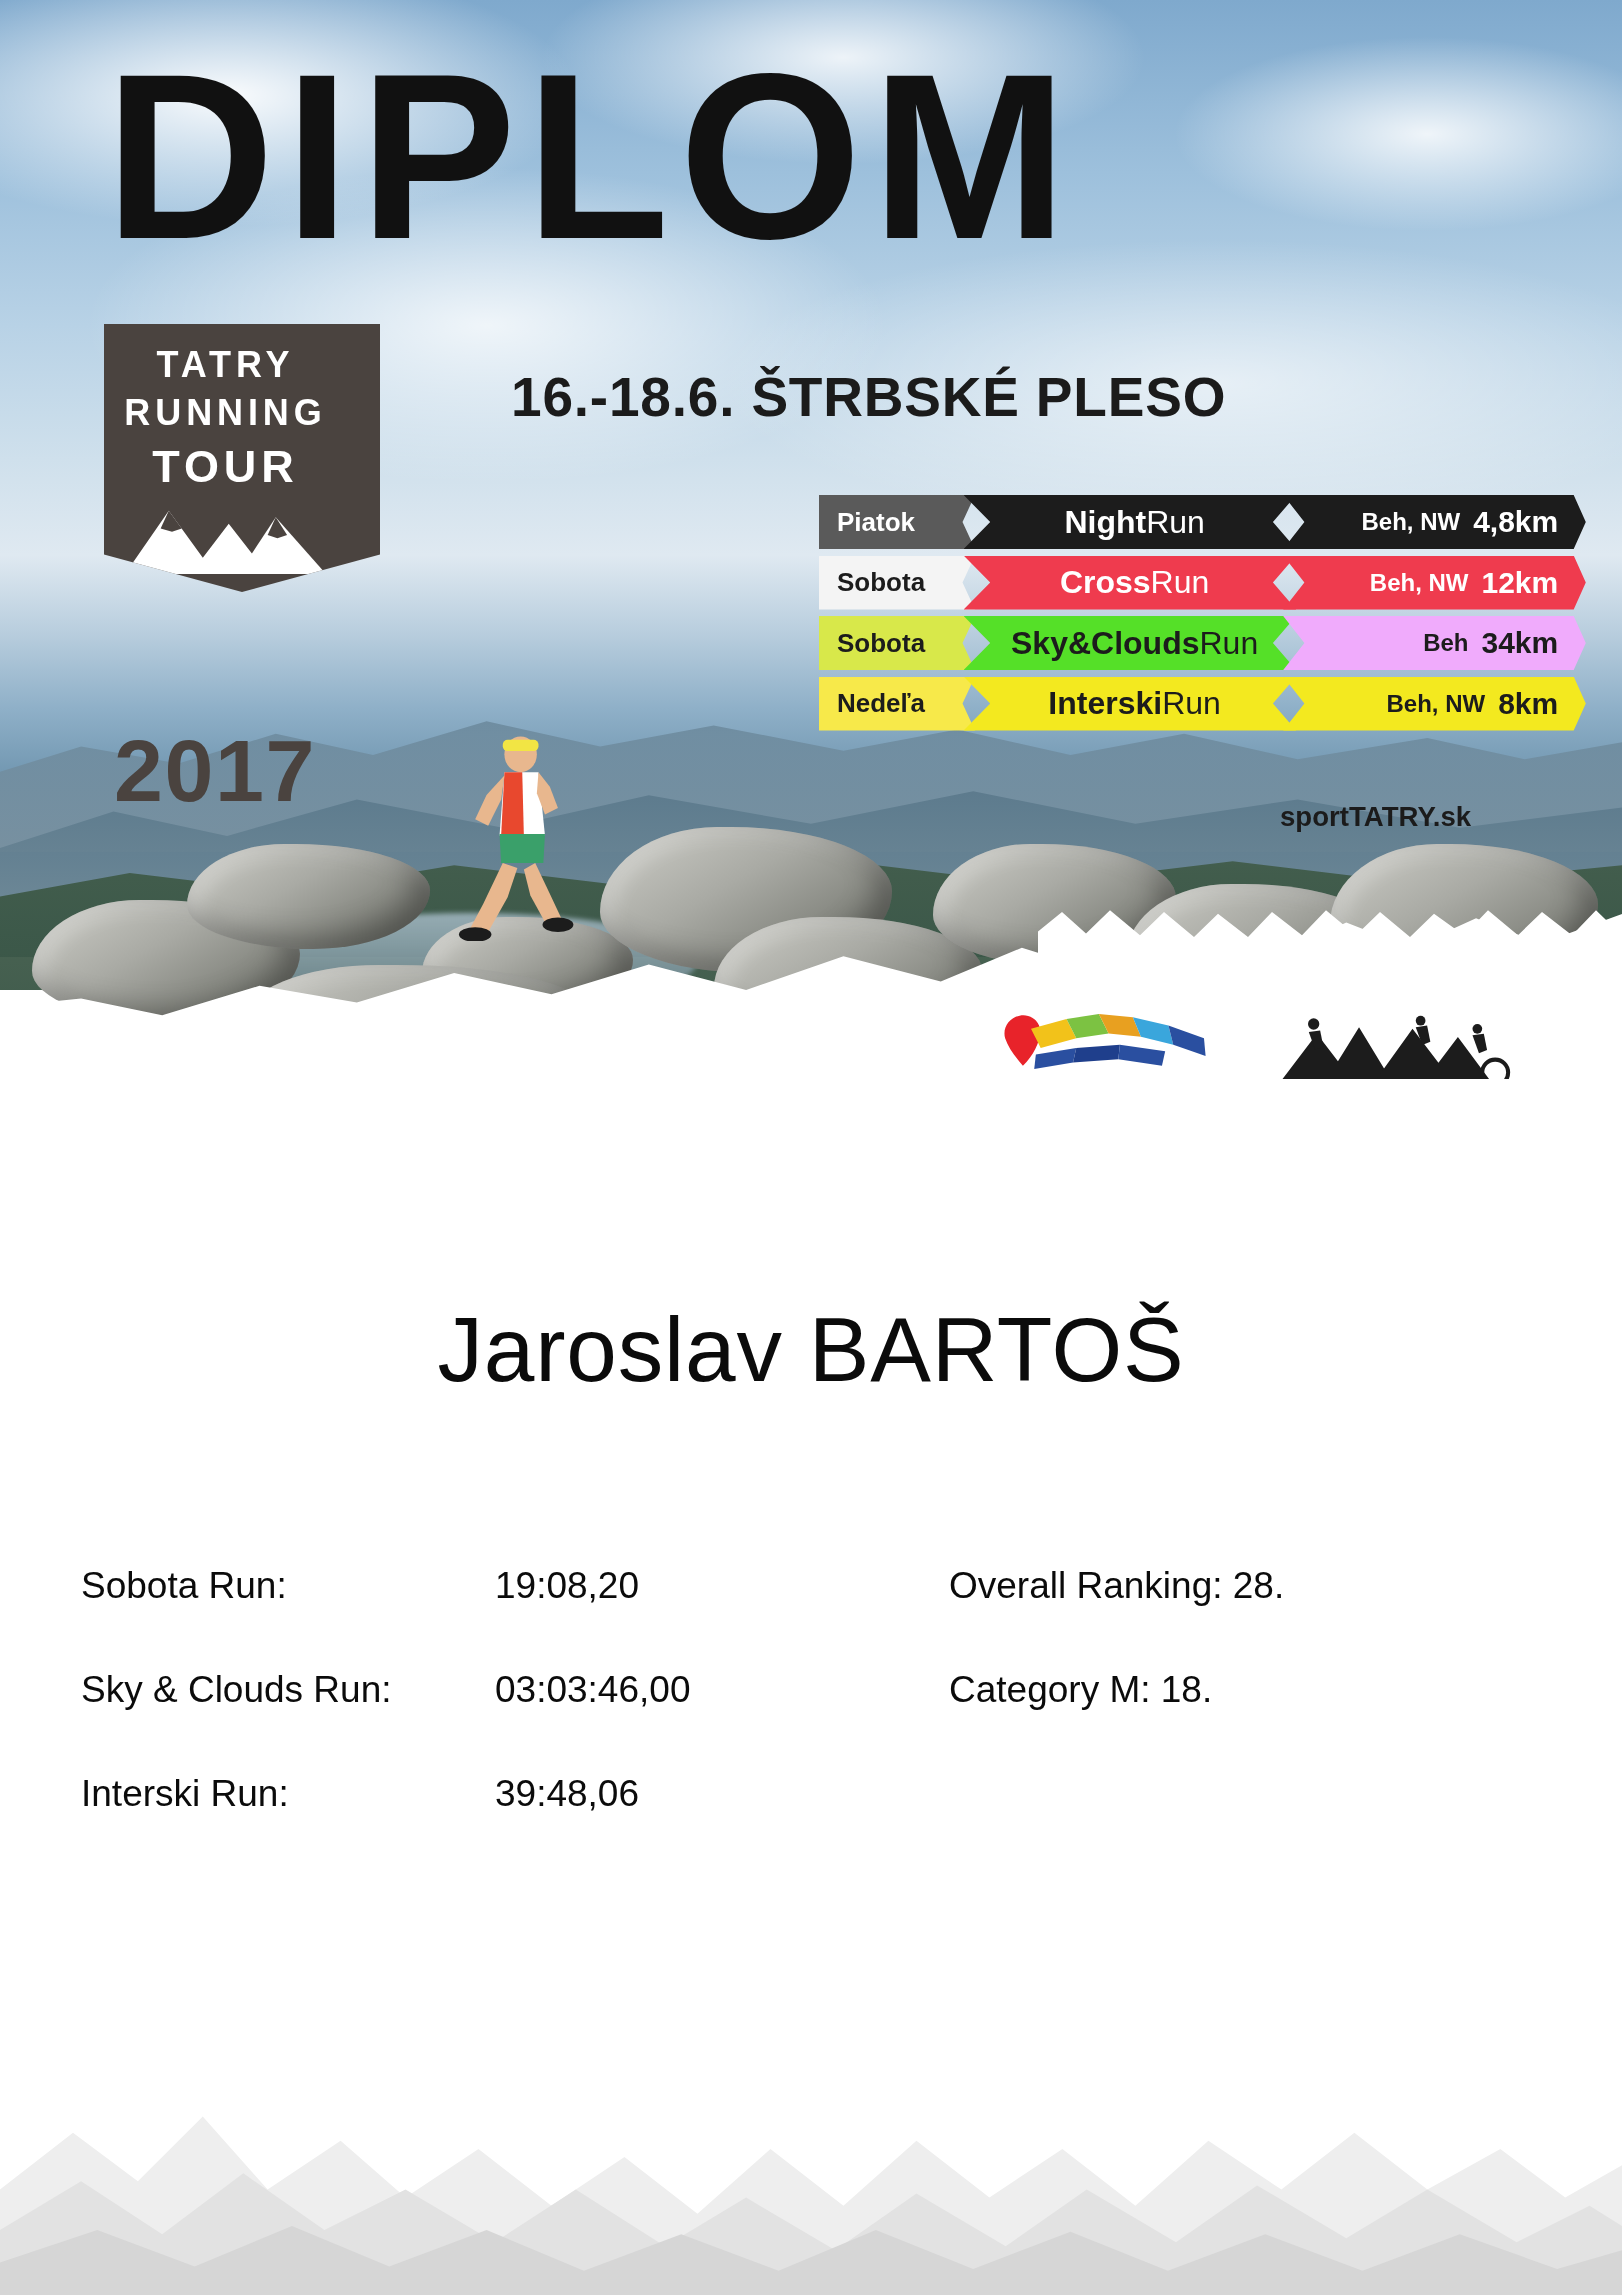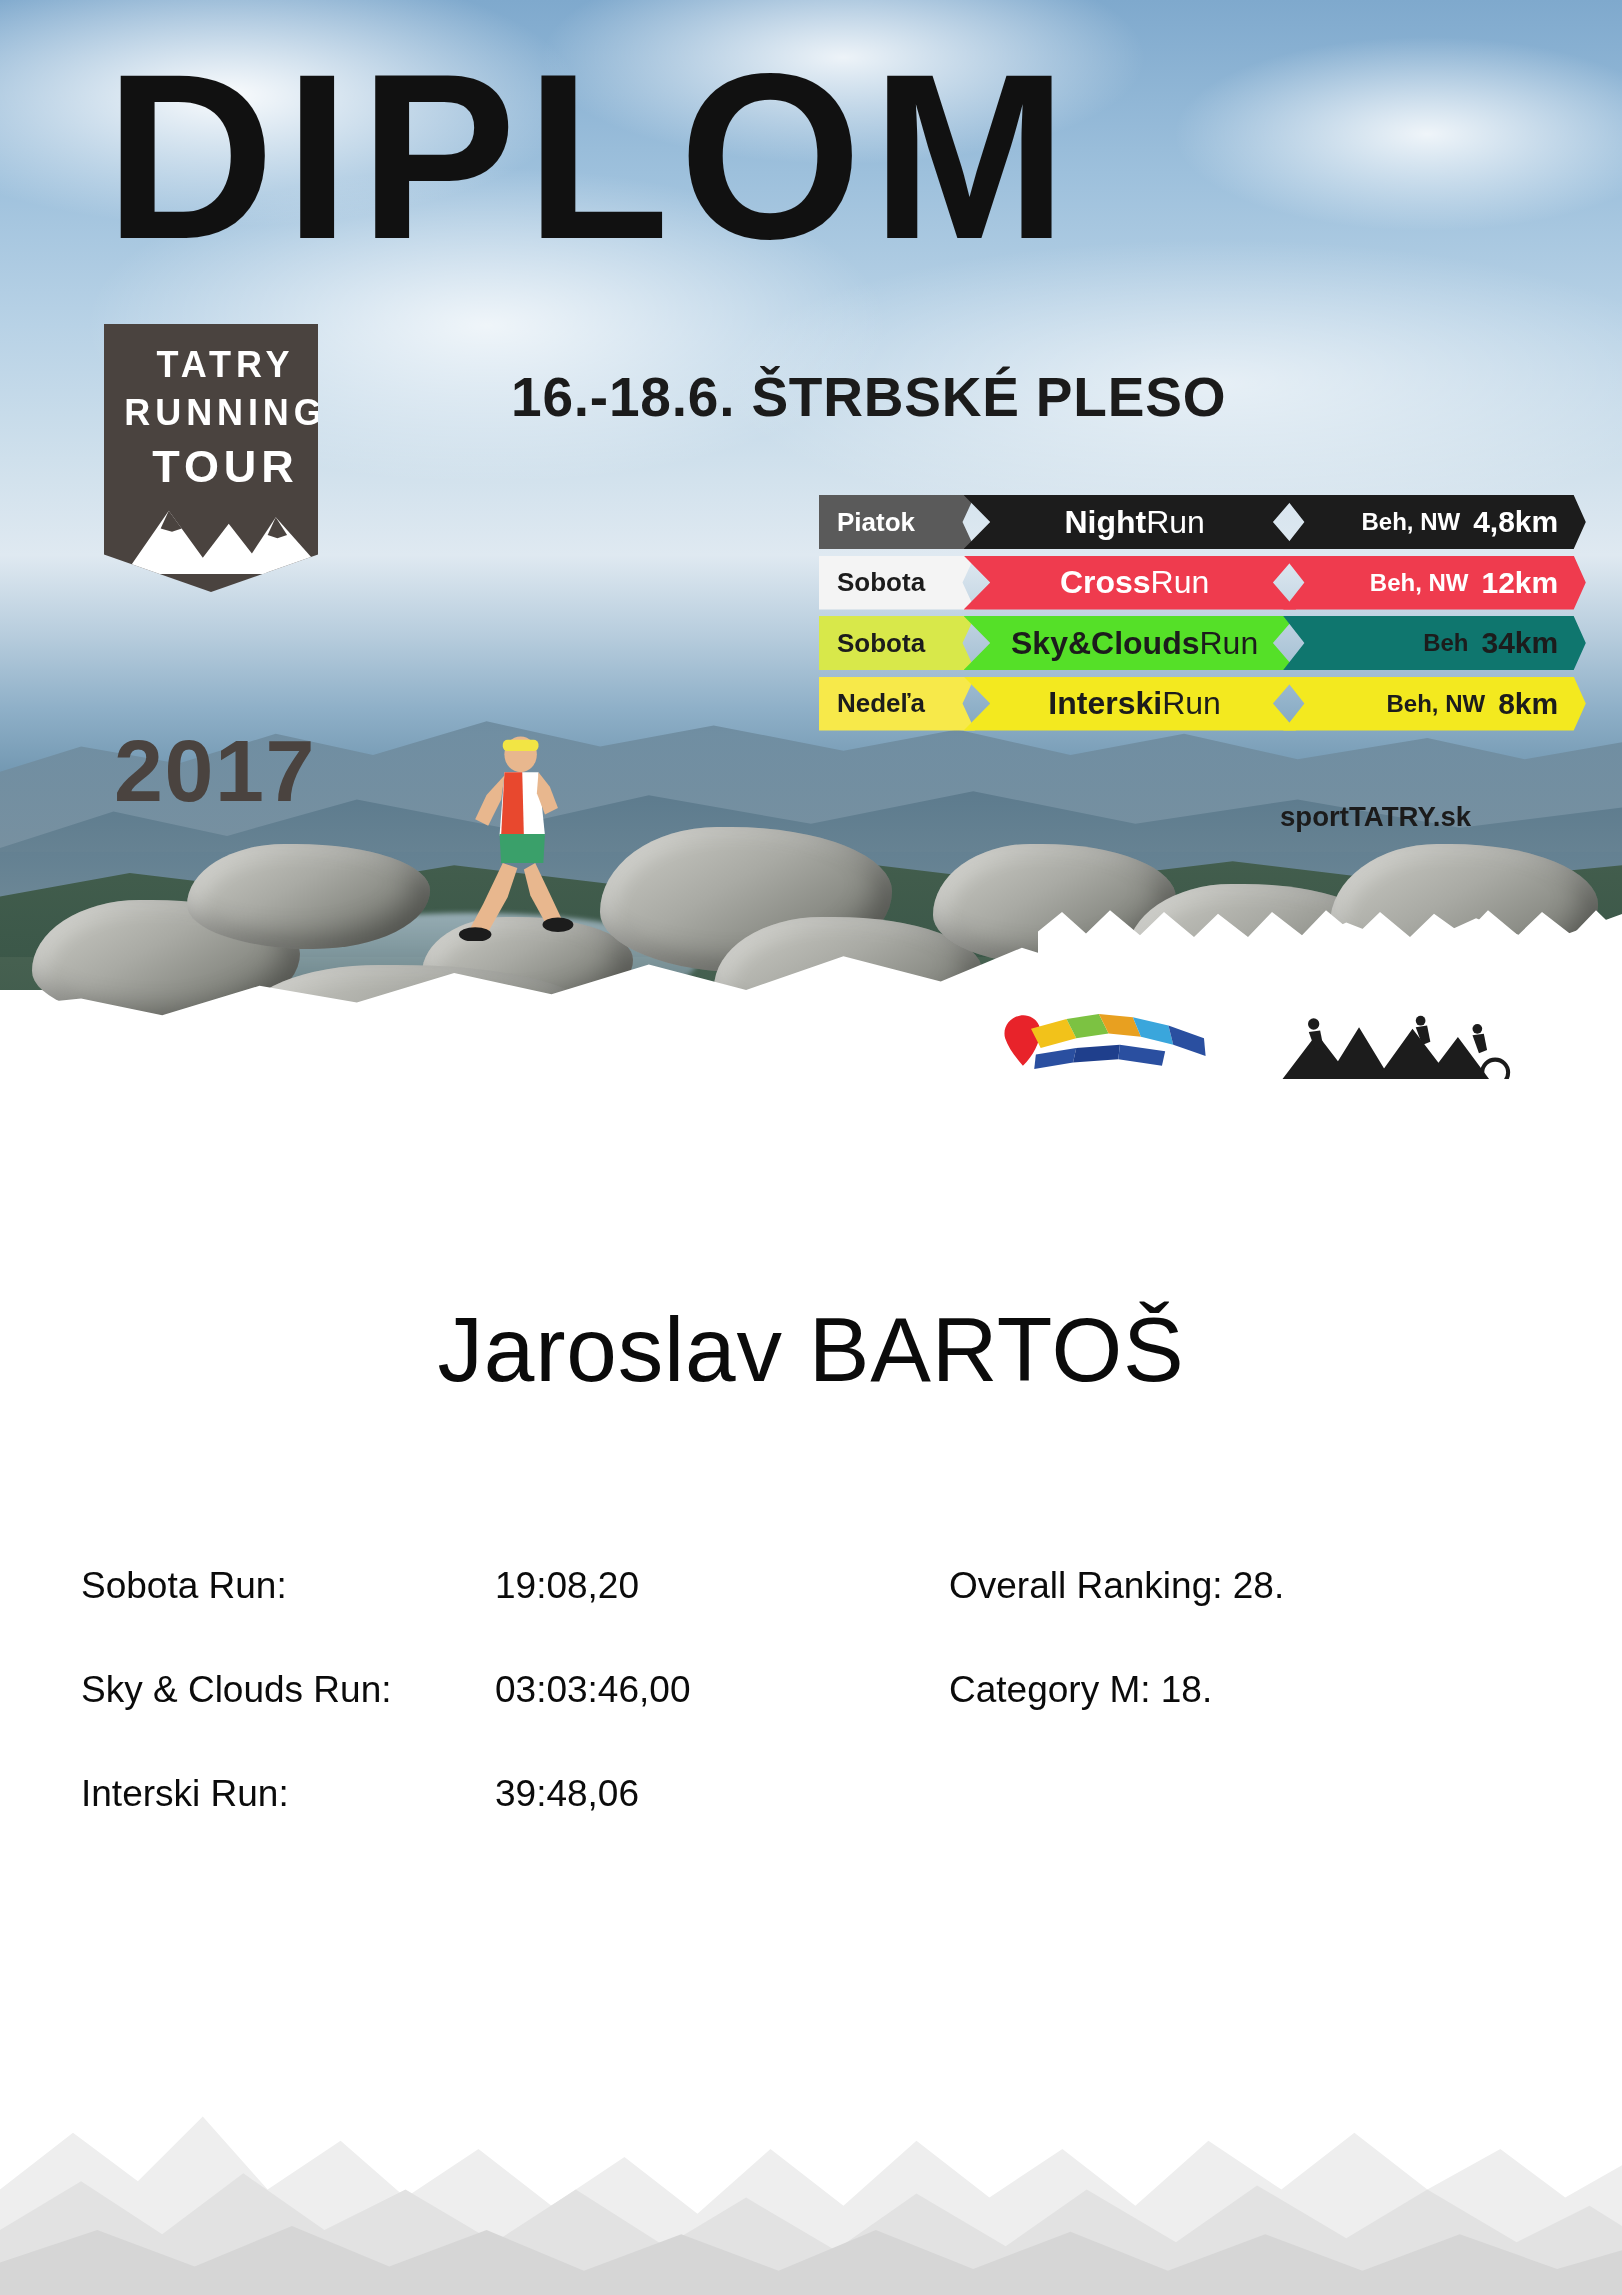--- a/index.html
+++ b/index.html
@@ -111,24 +111,25 @@
     font-size: 55px;
     font-weight: bold;
     color: #1b1b1b;
     letter-spacing: 0.8px;
   }
 
   
   .trt-logo {
     position: absolute;
     left: 104px; top: 324px;
-    width: 214px; height: 268px;
+    width: 252px; height: 268px;
     background: #4a433f;
     clip-path: polygon(0 0, 100% 0, 100% 86%, 50% 100%, 0 86%);
     color: #ffffff;
+    padding-left: 24px;
   }
   .trt-line {
     position: absolute;
     left: 0; width: 243px;
     text-align: center;
     font-weight: bold;
     letter-spacing: 4.9px;
     color: #ffffff;
   }
   .trt-l1 { top: 19.5px;  font-size: 36px; }
@@ -326,21 +327,21 @@
           <span class="race-dist">12km</span>
         </div>
     </div>
 
     <div class="race-row">
       <div class="race-day" style="background:#d8e84a;color:#1c1c1c;">Sobota</div>
       <div class="race-name" style="background:#55e028;color:#1c1c1c;">
           <b>Sky&amp;Clouds</b>
           <span> Run</span>
         </div>
-      <div class="race-meta" style="background:#0f766e;color:#1c1c1c;">
+      <div class="race-meta" style="background:#f0abfc;color:#1c1c1c;">
           <span>Beh</span>
           <span class="race-dist">34km</span>
         </div>
     </div>
 
     <div class="race-row">
       <div class="race-day" style="background:#f7e94a;color:#1c1c1c;">Nedeľa</div>
       <div class="race-name" style="background:#f3e91f;color:#1c1c1c;">
           <b>Interski</b>
           <span> Run</span>

